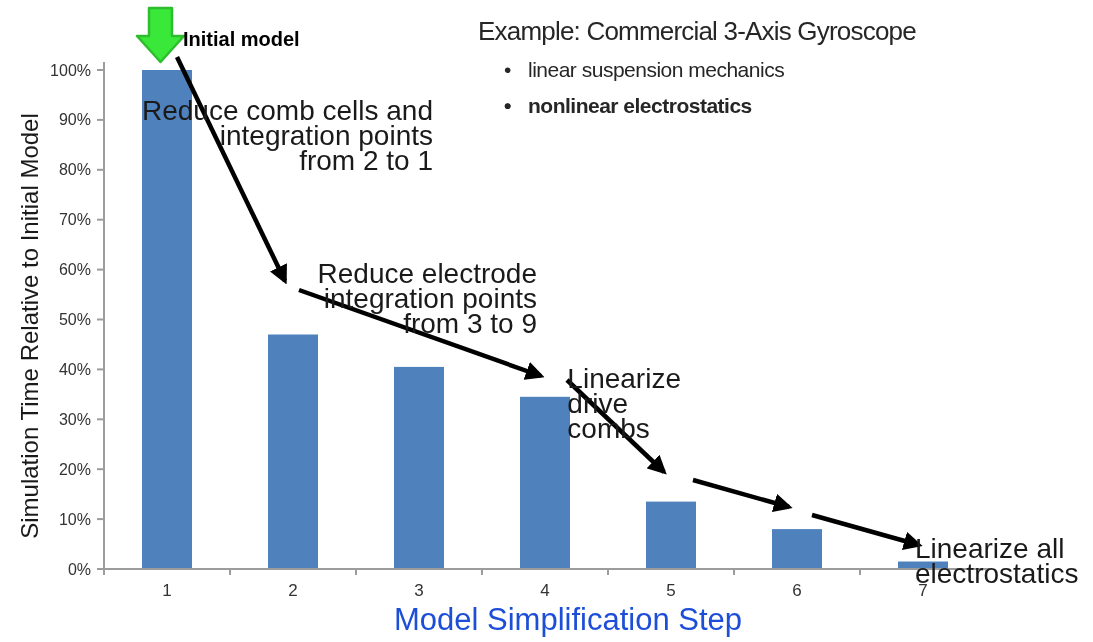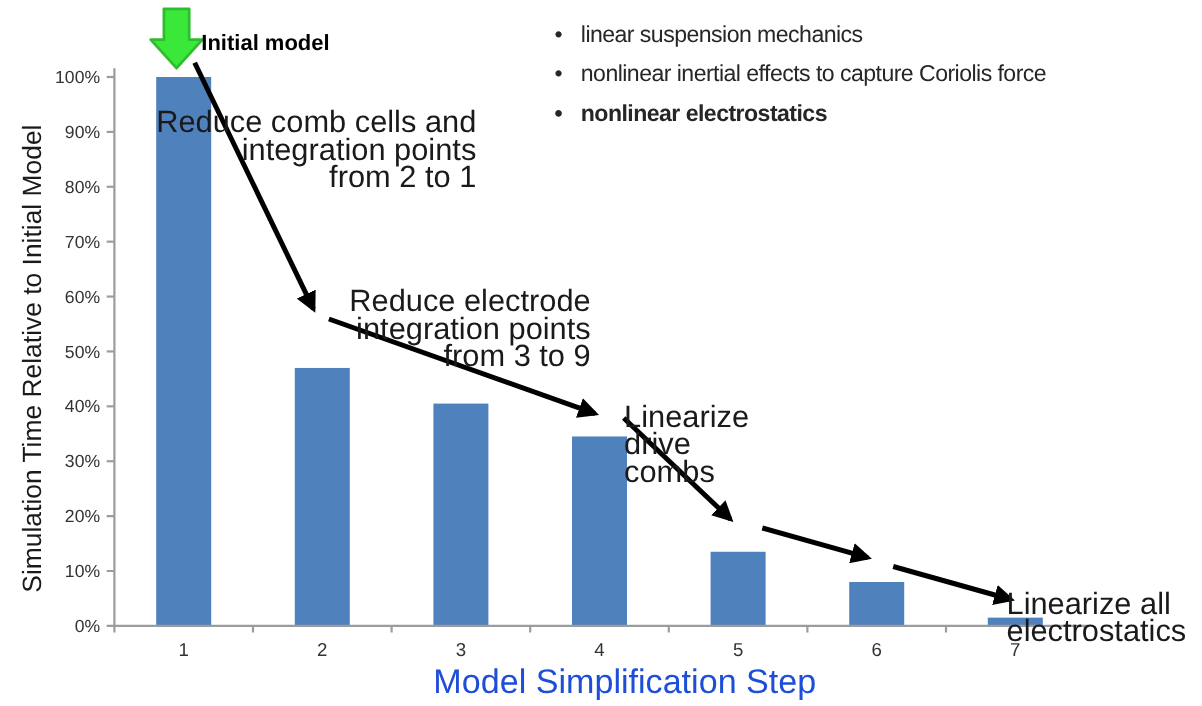--- a/index.html
+++ b/index.html
@@ -127,28 +127,28 @@
     <line class="step-arrow" x1="693" y1="480" x2="789" y2="507" stroke-width="4.5" marker-end="url(#ah)" stroke="#000000"></line>
     <line class="step-arrow" x1="812" y1="515" x2="919" y2="545" stroke-width="4.5" marker-end="url(#ah)" stroke="#000000"></line>
   </svg>
 
   <div class="txt y-title">Simulation Time Relative to Initial Model</div>
   <div class="txt x-title">Model Simplification Step</div>
 
   <div class="txt initial-model">Initial model</div>
 
   <div class="header" style="color: rgb(38, 38, 38);">
+    <div class="h-line">Example: Commercial 3-Axis Gyroscope</div>
     <ul>
       <li>
         <span class="dot">•</span>
         <span>linear suspension mechanics</span>
       </li>
       <li>
         <span class="dot">•</span>
-        <span>nonlinear inertial effects to capture Coriolis force</span>
       </li>
       <li class="bold-candidate bold">
         <span class="dot">•</span>
         <span>nonlinear electrostatics</span>
       </li>
     </ul>
   </div>
 
   <div class="txt ann ann-1">Reduce comb cells and
 integration points

